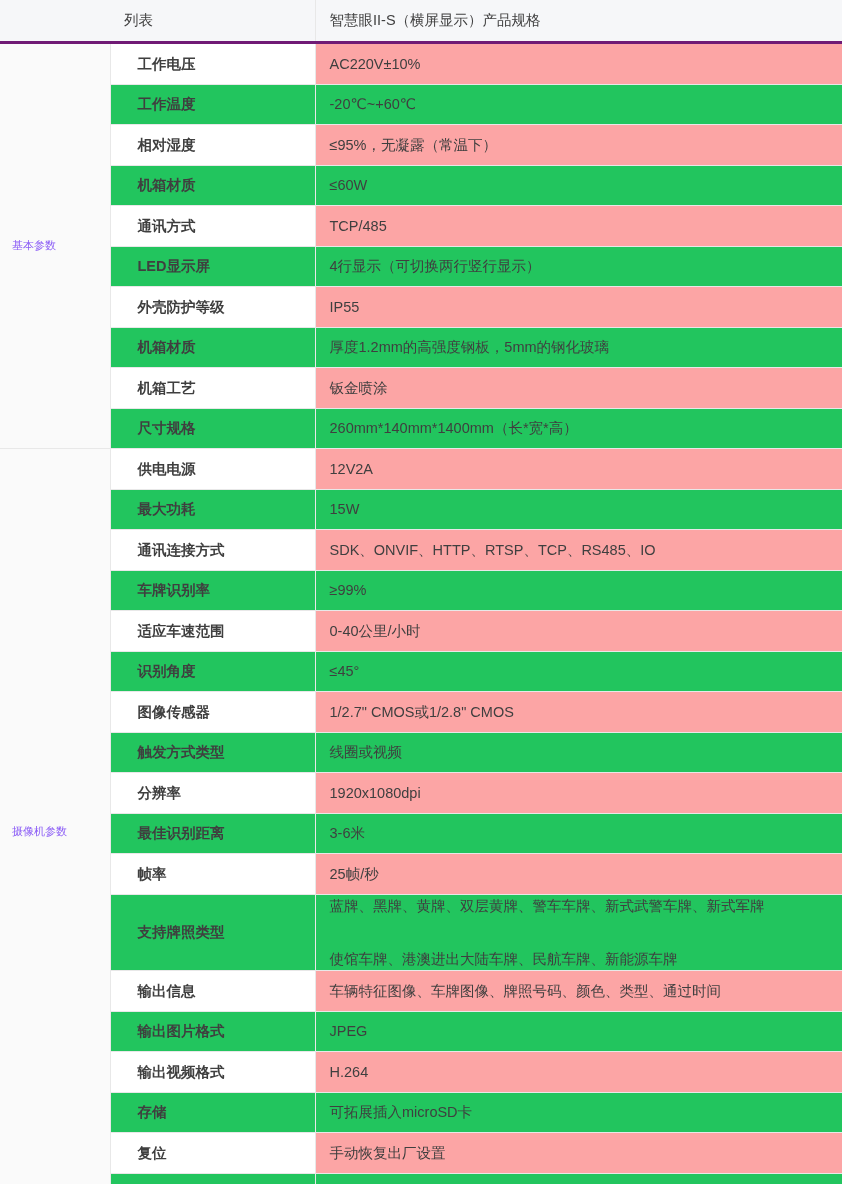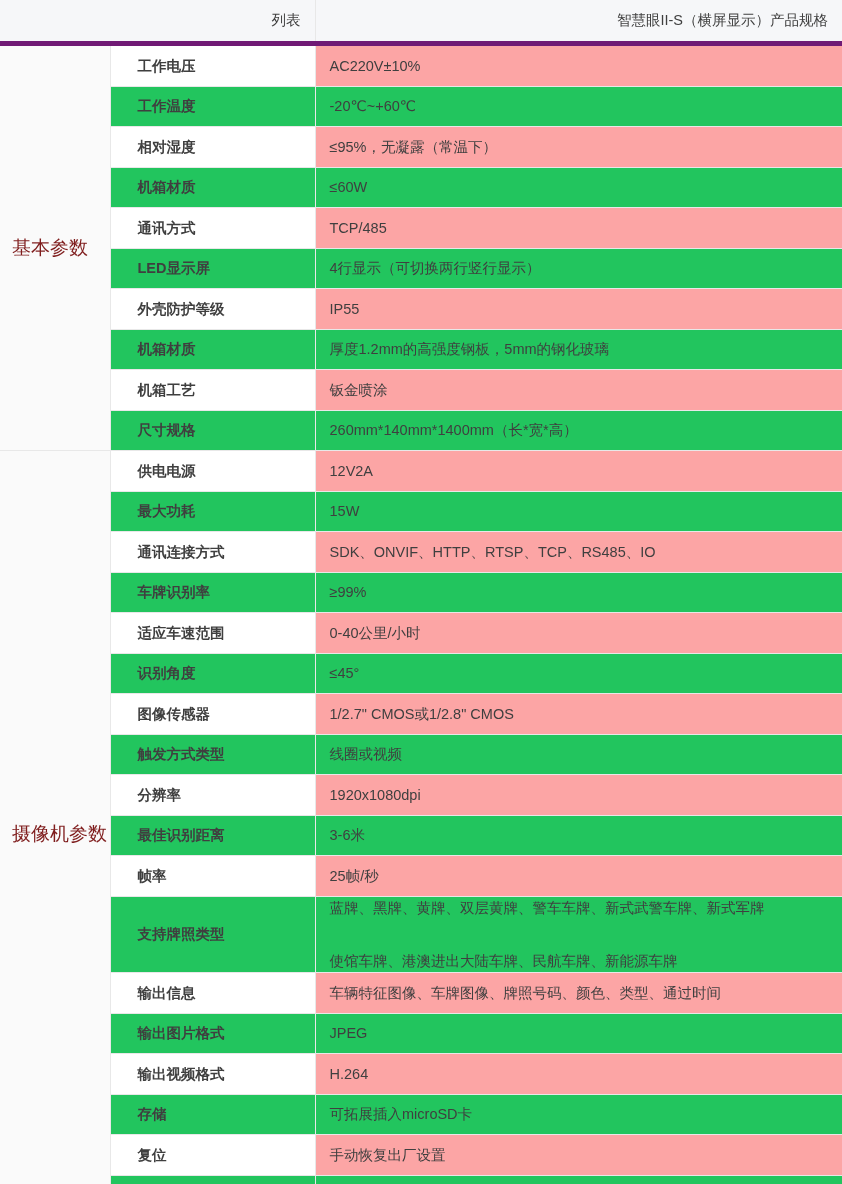--- a/index.html
+++ b/index.html
@@ -33,37 +33,37 @@
     text-align: left;
   }
   .spec tr td:last-child,
   .spec tr th:last-child { border-right: none; }
 
   
   .spec thead th {
     background: #f6f7f9;
     height: 41px;
     padding: 0 14px;
-    text-align: right;
+    text-align: left;
     font-size: 14.5px;
     color: #3f3f3f;
-    border-bottom: 5px solid #701a75;
+    border-bottom: 3px solid #701a75;
   }
   .spec thead th.hdr-blank {
     border-right: none;
     background: #f6f7f9;
   }
 
   
   td.group {
     background: #fafafa;
     text-align: left;
     padding: 0 0 0 12px;
-    font-size: 19px;
-    color: #7f1d1d;
+    font-size: 11px;
+    color: #8b5cf6;
   }
 
   td.item {
     padding: 0 0 0 27px;
     height: 39.5px;
     background: #ffffff;
     font-weight: bold;
   }
   td.value {
     padding: 0 0 0 14px;

